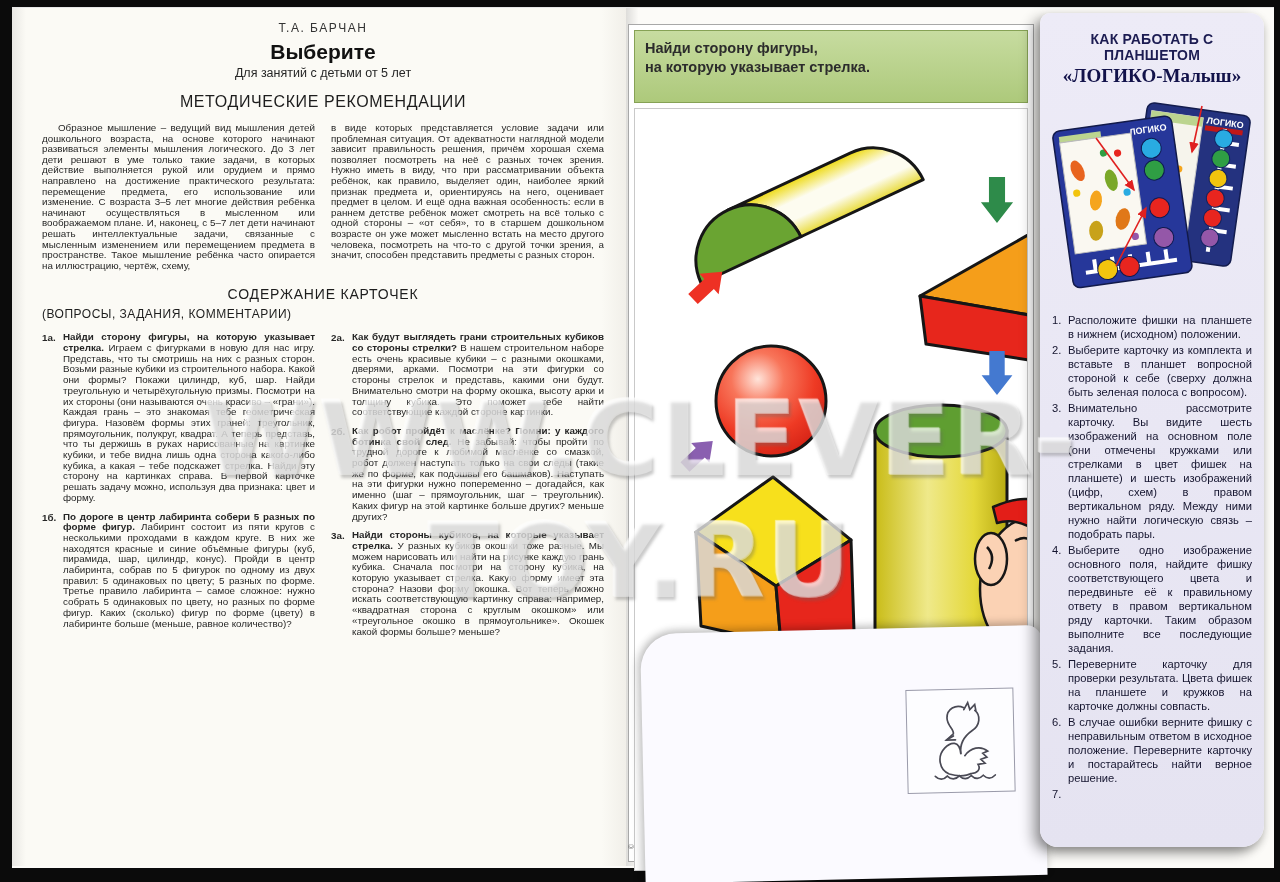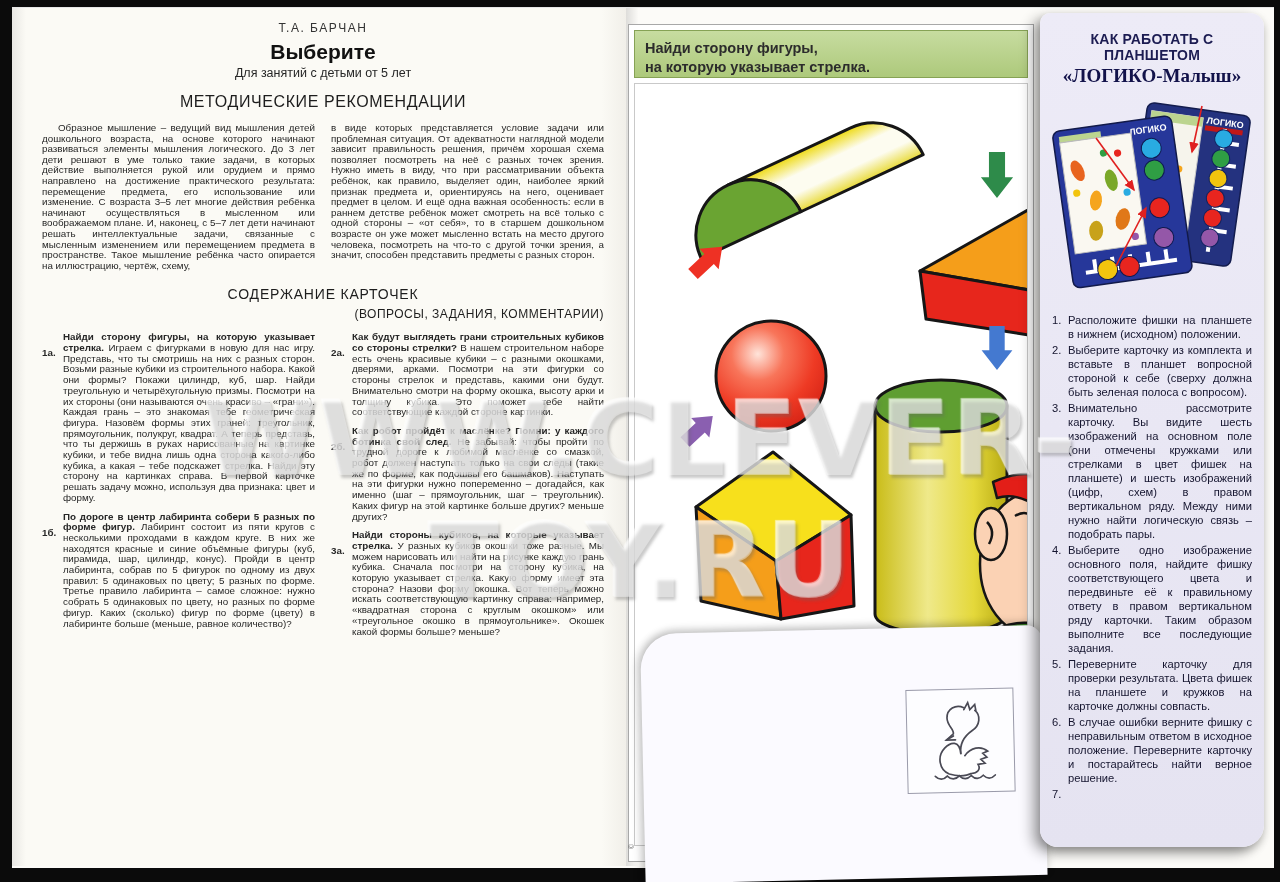--- a/index.html
+++ b/index.html
@@ -13,30 +13,30 @@
     background:linear-gradient(90deg,rgba(0,0,0,.12),rgba(0,0,0,0) 70%);}
   .lp-inner{padding:13px 22px 0 30px;color:#262626;}
   .lp-author{font-size:12px;letter-spacing:1.5px;text-align:center;color:#333;}
   .lp-title{font-size:21px;font-weight:bold;text-align:center;margin-top:5px;color:#111;}
   .lp-sub{font-size:12.5px;text-align:center;margin-top:2px;}
   .lp-sec1{font-size:16px;letter-spacing:.6px;text-align:center;margin-top:13px;color:#1d1d1d;}
   .lp-cols{display:flex;gap:16px;margin-top:12px;}
   .lp-col{width:283px;font-size:9.8px;line-height:10.6px;text-align:justify;}
   .indent{text-indent:16px;}
   .lp-sec2{font-size:14px;letter-spacing:.8px;text-align:center;margin-top:15px;color:#1d1d1d;}
-  .lp-sec2s{font-size:12px;letter-spacing:.5px;text-align:right;margin-top:5px;color:#1d1d1d;}
+  .lp-sec2s{font-size:12px;letter-spacing:.5px;text-align:left;margin-top:5px;color:#1d1d1d;}
   .items{display:flex;gap:16px;margin-top:11px;}
   .item{position:relative;padding-left:21px;font-size:9.8px;line-height:10.7px;
         text-align:justify;margin-bottom:8px;}
-  .item-num{position:absolute;left:0;top:16px;font-weight:bold;}
+  .item-num{position:absolute;left:0;top:1px;font-weight:bold;}
   .item-lead{font-weight:bold;}
   
   .q-card{position:absolute;left:628px;top:24px;width:406px;height:838px;background:#fff;
     border:1px solid #a8a8a8;padding:5px;box-sizing:border-box;z-index:3;}
-  .q-header{height:48px;background:linear-gradient(#c7dca0,#adc97b);border:1px solid #86a255;
+  .q-header{height:73px;background:linear-gradient(#c7dca0,#adc97b);border:1px solid #86a255;
     box-sizing:border-box;padding:8px 10px 8px;font-weight:bold;font-size:14.5px;line-height:19px;
     color:#2c2c2c;}
   .q-pic{position:relative;margin-top:5px;height:763px;border:1px solid #c9c9c9;
     box-sizing:border-box;overflow:hidden;background:#fff;}
   .copyright{position:absolute;left:629px;top:843px;font-size:7px;color:#666;z-index:6;
     transform:rotate(-90deg);}
   
   .a-card{position:absolute;left:640px;top:634px;width:402px;height:250px;background:#fbfaff;
     border-radius:36px 16px 0 0;transform:rotate(-1.3deg);transform-origin:top left;z-index:5;
     box-shadow:0 -3px 8px rgba(0,0,0,.20),-5px 0 9px rgba(0,0,0,.12);}

